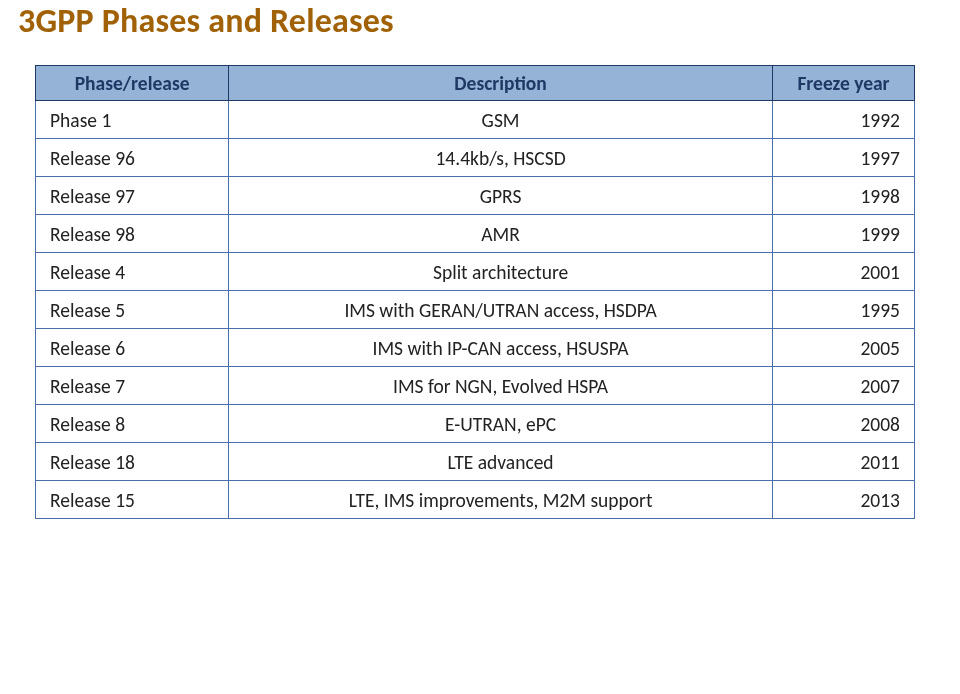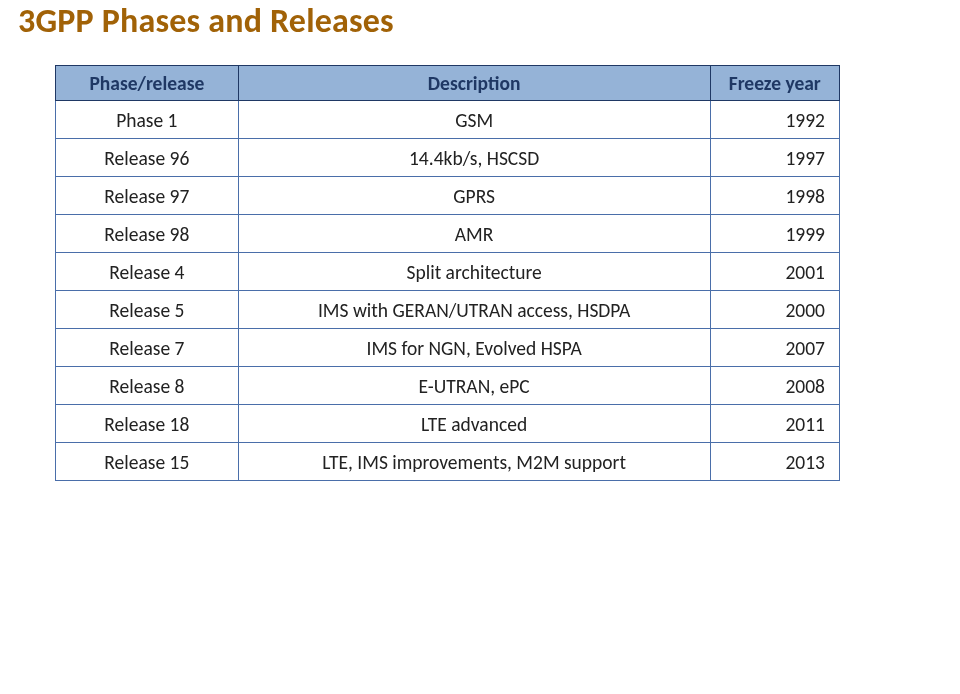--- a/index.html
+++ b/index.html
@@ -22,42 +22,42 @@
   h1.title {
     margin: 0 0 24px 0;
     padding: 0 0 0 18px;
     font-size: 34px;
     font-weight: 700;
     color: #a16207;
     letter-spacing: 0.2px;
   }
   table.releases {
     border-collapse: collapse;
-    margin-left: 55px;
-    width: 785px;
+    margin-left: 35px;
+    width: 880px;
   }
   table.releases th {
     background: #95b3d7;
     color: #1f3864;
     font-weight: 700;
     font-size: 19.5px;
     border: 1.2px solid #1f3864;
     padding: 5px 10px;
     text-align: center;
   }
   table.releases td {
     border: 1.2px solid #4a6ea9;
     padding: 6.5px 14px;
     font-size: 19.5px;
     color: #222;
     vertical-align: middle;
   }
   table.releases td.col-phase {
     width: 170px;
-    text-align: center;
+    text-align: left;
   }
   table.releases td.col-desc {
     width: 555px;
     text-align: center;
   }
   table.releases td.col-year {
     width: 120px;
     text-align: right;
   }
 </style>
@@ -97,21 +97,26 @@
           <td class="col-year">1999</td>
         </tr>
         <tr>
           <td class="col-phase">Release 4</td>
           <td class="col-desc">Split architecture</td>
           <td class="col-year">2001</td>
         </tr>
         <tr>
           <td class="col-phase">Release 5</td>
           <td class="col-desc">IMS with GERAN/UTRAN access, HSDPA</td>
-          <td class="col-year">2000</td>
+          <td class="col-year">1995</td>
+        </tr>
+        <tr>
+          <td class="col-phase">Release 6</td>
+          <td class="col-desc">IMS with IP-CAN access, HSUSPA</td>
+          <td class="col-year">2005</td>
         </tr>
         <tr>
           <td class="col-phase">Release 7</td>
           <td class="col-desc">IMS for NGN, Evolved HSPA</td>
           <td class="col-year">2007</td>
         </tr>
         <tr>
           <td class="col-phase">Release 8</td>
           <td class="col-desc">E-UTRAN, ePC</td>
           <td class="col-year">2008</td>

